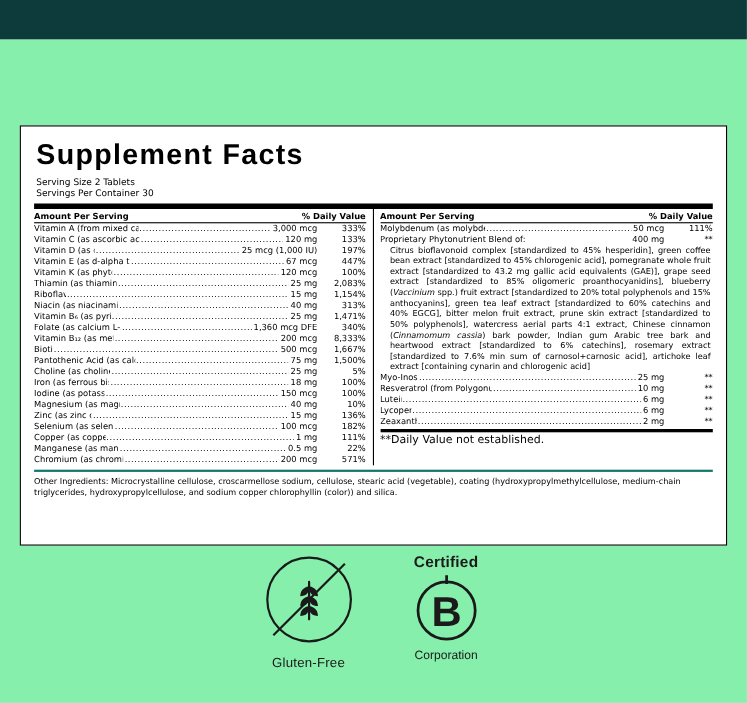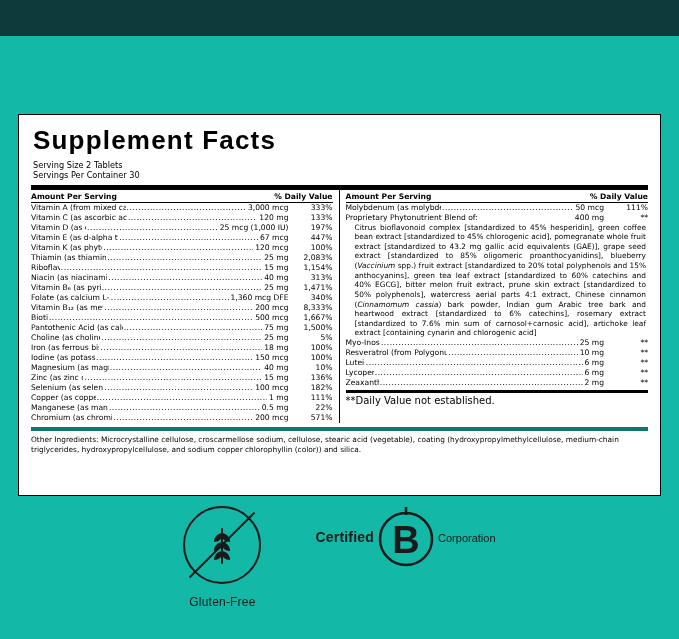--- a/index.html
+++ b/index.html
@@ -15,21 +15,21 @@
   }
   .top-bar {
     width: 100%;
     height: 36px;
     background: #0d3b3b;
   }
   .page {
     position: relative;
     width: 679px;
     height: 603px;
-    background: #14b8a6;
+    background: #86efac;
   }
   .panel {
     position: absolute;
     left: 18px;
     top: 78px;
     width: 643px;
     height: 382px;
     border: 1px solid #000;
     box-sizing: border-box;
     background: #fff;
@@ -124,21 +124,21 @@
     height: 3px;
     background: #000;
     margin: 2px 0 0 0;
   }
   .footnote {
     font-size: 10px;
     padding-top: 2px;
   }
   .other-wrap {
     margin: 4px 2px 0 2px;
-    border-top: 4px solid #0f766e;
+    border-top: 2px solid #0f766e;
     padding-top: 4px;
   }
   .other-text {
     font-size: 7.4px;
     line-height: 1.35;
     text-align: left;
     color: #000;
   }
   .badges {
     position: absolute;
@@ -175,20 +175,21 @@
   }
   .slash {
     position: absolute;
     width: 92px;
     height: 2px;
     background: #1a1a1a;
     transform: rotate(-45deg);
   }
   .bcorp {
     display: flex;
+    flex-direction: column;
     align-items: center;
     color: #1a1a1a;
     margin-top: -4px;
   }
   .bcorp .certified {
     font-family: "Liberation Sans", sans-serif;
     font-weight: bold;
     font-size: 14px;
     letter-spacing: .2px;
   }

